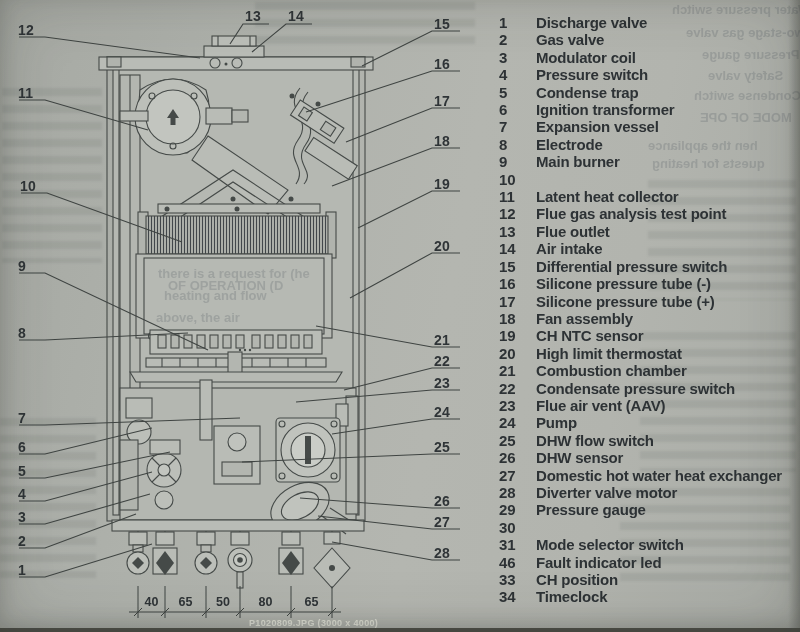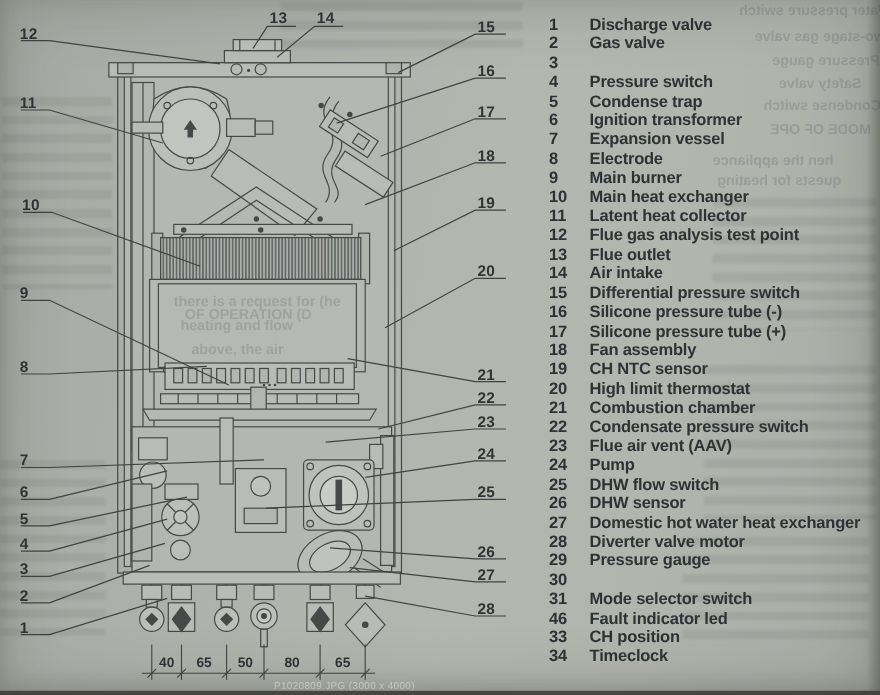--- a/index.html
+++ b/index.html
@@ -22,21 +22,21 @@
   .dimline{stroke:#3f4442;stroke-width:1;fill:none;}
   ol.legend{position:absolute;left:499px;top:14px;margin:0;padding:0;list-style:none;width:300px;}
   ol.legend li{display:flex;height:17.42px;line-height:17.45px;font-size:15px;font-weight:600;color:#2d3235;}
   .lnum{width:37px;flex:0 0 37px;}
   .llabel{flex:1;white-space:nowrap;letter-spacing:-0.2px;}
   .ghostline{position:absolute;font-size:13px;font-weight:600;white-space:nowrap;
     color:rgba(72,80,92,.22);filter:blur(.6px);}
   .ghostline.mir{transform:scaleX(-1);}
   .gblob{position:absolute;pointer-events:none;filter:blur(1.2px);
     background:repeating-linear-gradient(180deg,rgba(84,90,88,.12) 0 8px,rgba(84,90,88,0) 8px 17px);}
-  .caption{position:absolute;left:249px;top:618px;font-size:9px;font-weight:400;
+  .caption{position:absolute;left:249px;top:618px;font-size:9px;font-weight:700;
     color:#e9eadf;letter-spacing:.35px;opacity:.9;filter:blur(.3px);white-space:nowrap;}
 </style>
 </head>
 <body>
 
 <div class="page">
 
   <div class="gblob" style="left:2px;top:88px;width:100px;height:175px;"></div>
   <div class="gblob" style="left:0;top:418px;width:96px;height:160px;"></div>
   <div class="gblob" style="left:255px;top:2px;width:220px;height:42px;"></div>
@@ -328,20 +328,21 @@
       <span class="llabel">Discharge valve</span>
     </li>
 
     <li>
       <span class="lnum">2</span>
       <span class="llabel">Gas valve</span>
     </li>
 
     <li>
       <span class="lnum">3</span>
+      <span class="llabel">Modulator coil</span>
     </li>
 
     <li>
       <span class="lnum">4</span>
       <span class="llabel">Pressure switch</span>
     </li>
 
     <li>
       <span class="lnum">5</span>
       <span class="llabel">Condense trap</span>
@@ -362,21 +363,20 @@
       <span class="llabel">Electrode</span>
     </li>
 
     <li>
       <span class="lnum">9</span>
       <span class="llabel">Main burner</span>
     </li>
 
     <li>
       <span class="lnum">10</span>
-      <span class="llabel">Main heat exchanger</span>
     </li>
 
     <li>
       <span class="lnum">11</span>
       <span class="llabel">Latent heat collector</span>
     </li>
 
     <li>
       <span class="lnum">12</span>
       <span class="llabel">Flue gas analysis test point</span>
@@ -497,20 +497,20 @@
       <span class="ghostline mir" style="left: 686px; top: 25px;">Two-stage gas valve</span>
       <span class="ghostline mir" style="left: 702px; top: 47px;">Pressure gauge</span>
       <span class="ghostline mir" style="left: 708px; top: 68px;">Safety valve</span>
       <span class="ghostline mir" style="left: 694px; top: 88px;">Condense switch</span>
       <span class="ghostline mir" style="left: 700px; top: 110px;">MODE OF OPE</span>
       <span class="ghostline mir" style="left: 648px; top: 138px;">hen the appliance</span>
       <span class="ghostline mir" style="left: 652px; top: 156px;">quests for heating</span>
       <span class="ghostline" style="left: 168px; top: 243px; margin-top: 35px;">OF OPERATION (D</span>
       <span class="ghostline" style="left: 158px; top: 266px;">there is a request for (he</span>
       <span class="ghostline" style="left: 164px; top: 288px;">heating and flow</span>
-      <span class="ghostline" style="left: 174px; top: 310px; text-align: right;">above, the air</span>
+      <span class="ghostline" style="left: 156px; top: 310px; text-align: right;">above, the air</span>
     </div>
 
   <div class="caption">P1020809.JPG (3000 x 4000)</div>
 
   <div class="edge-r"></div>
   <div class="edge-b"></div>
 </div>
 
 </body></html>

